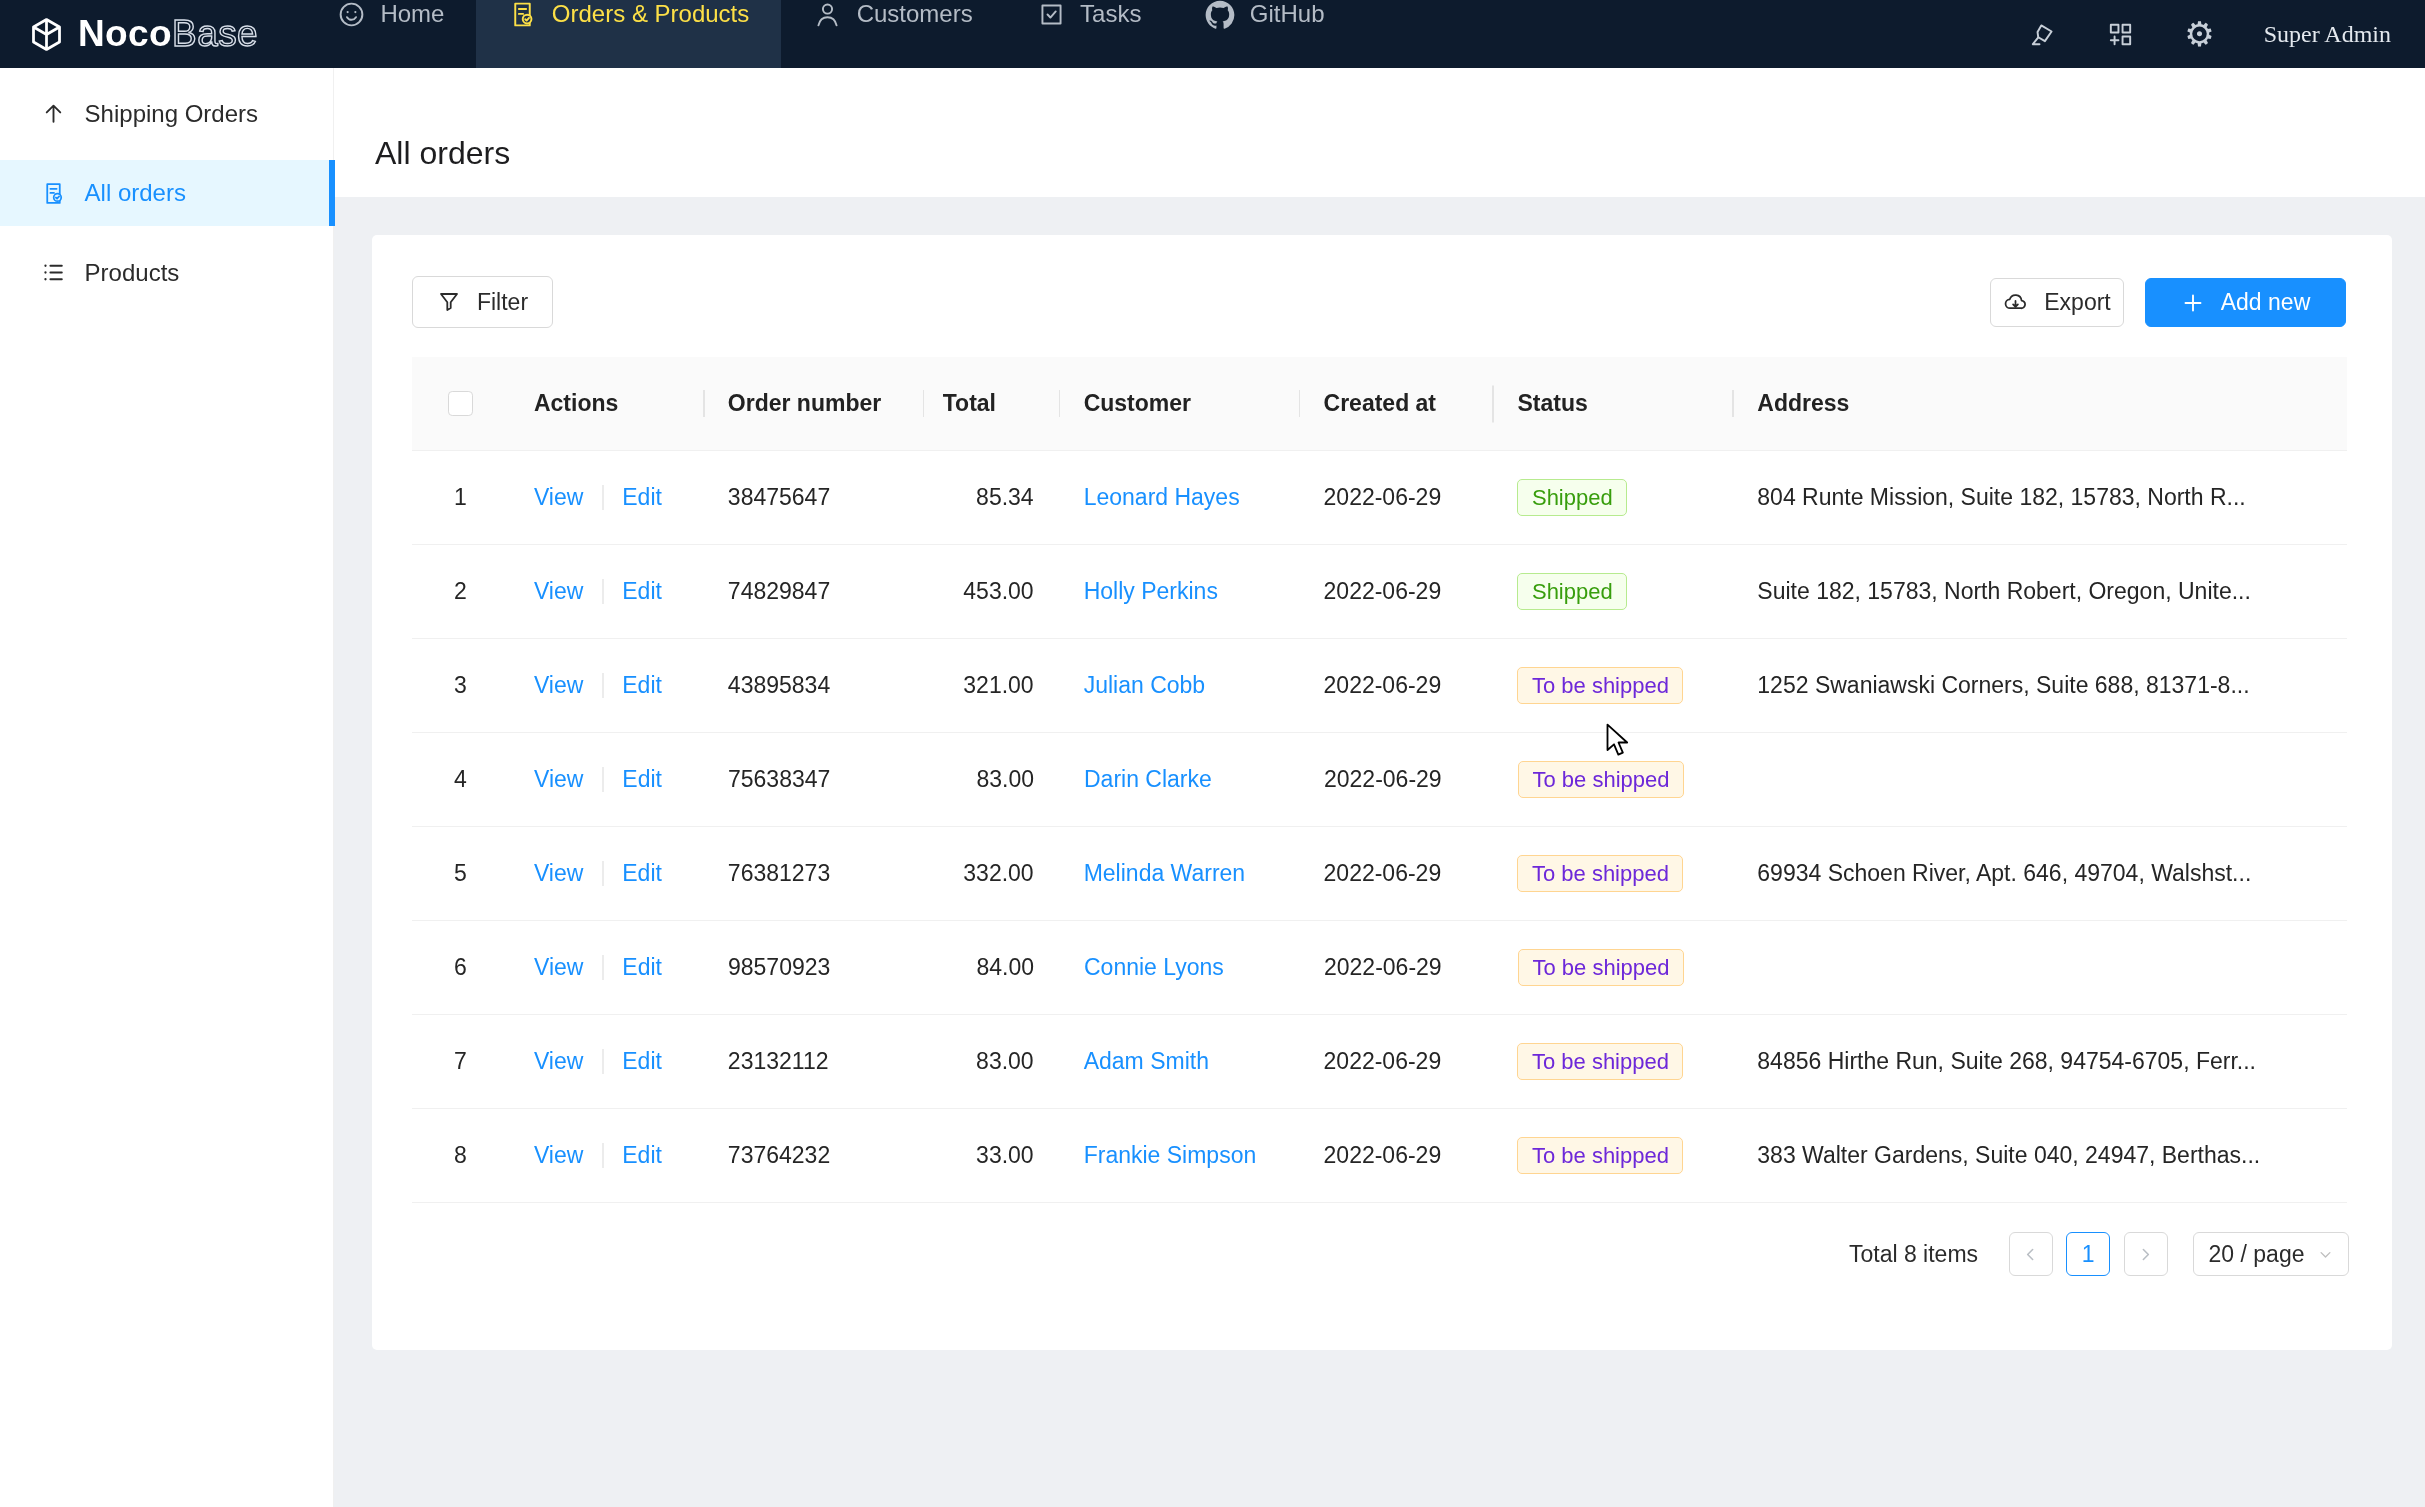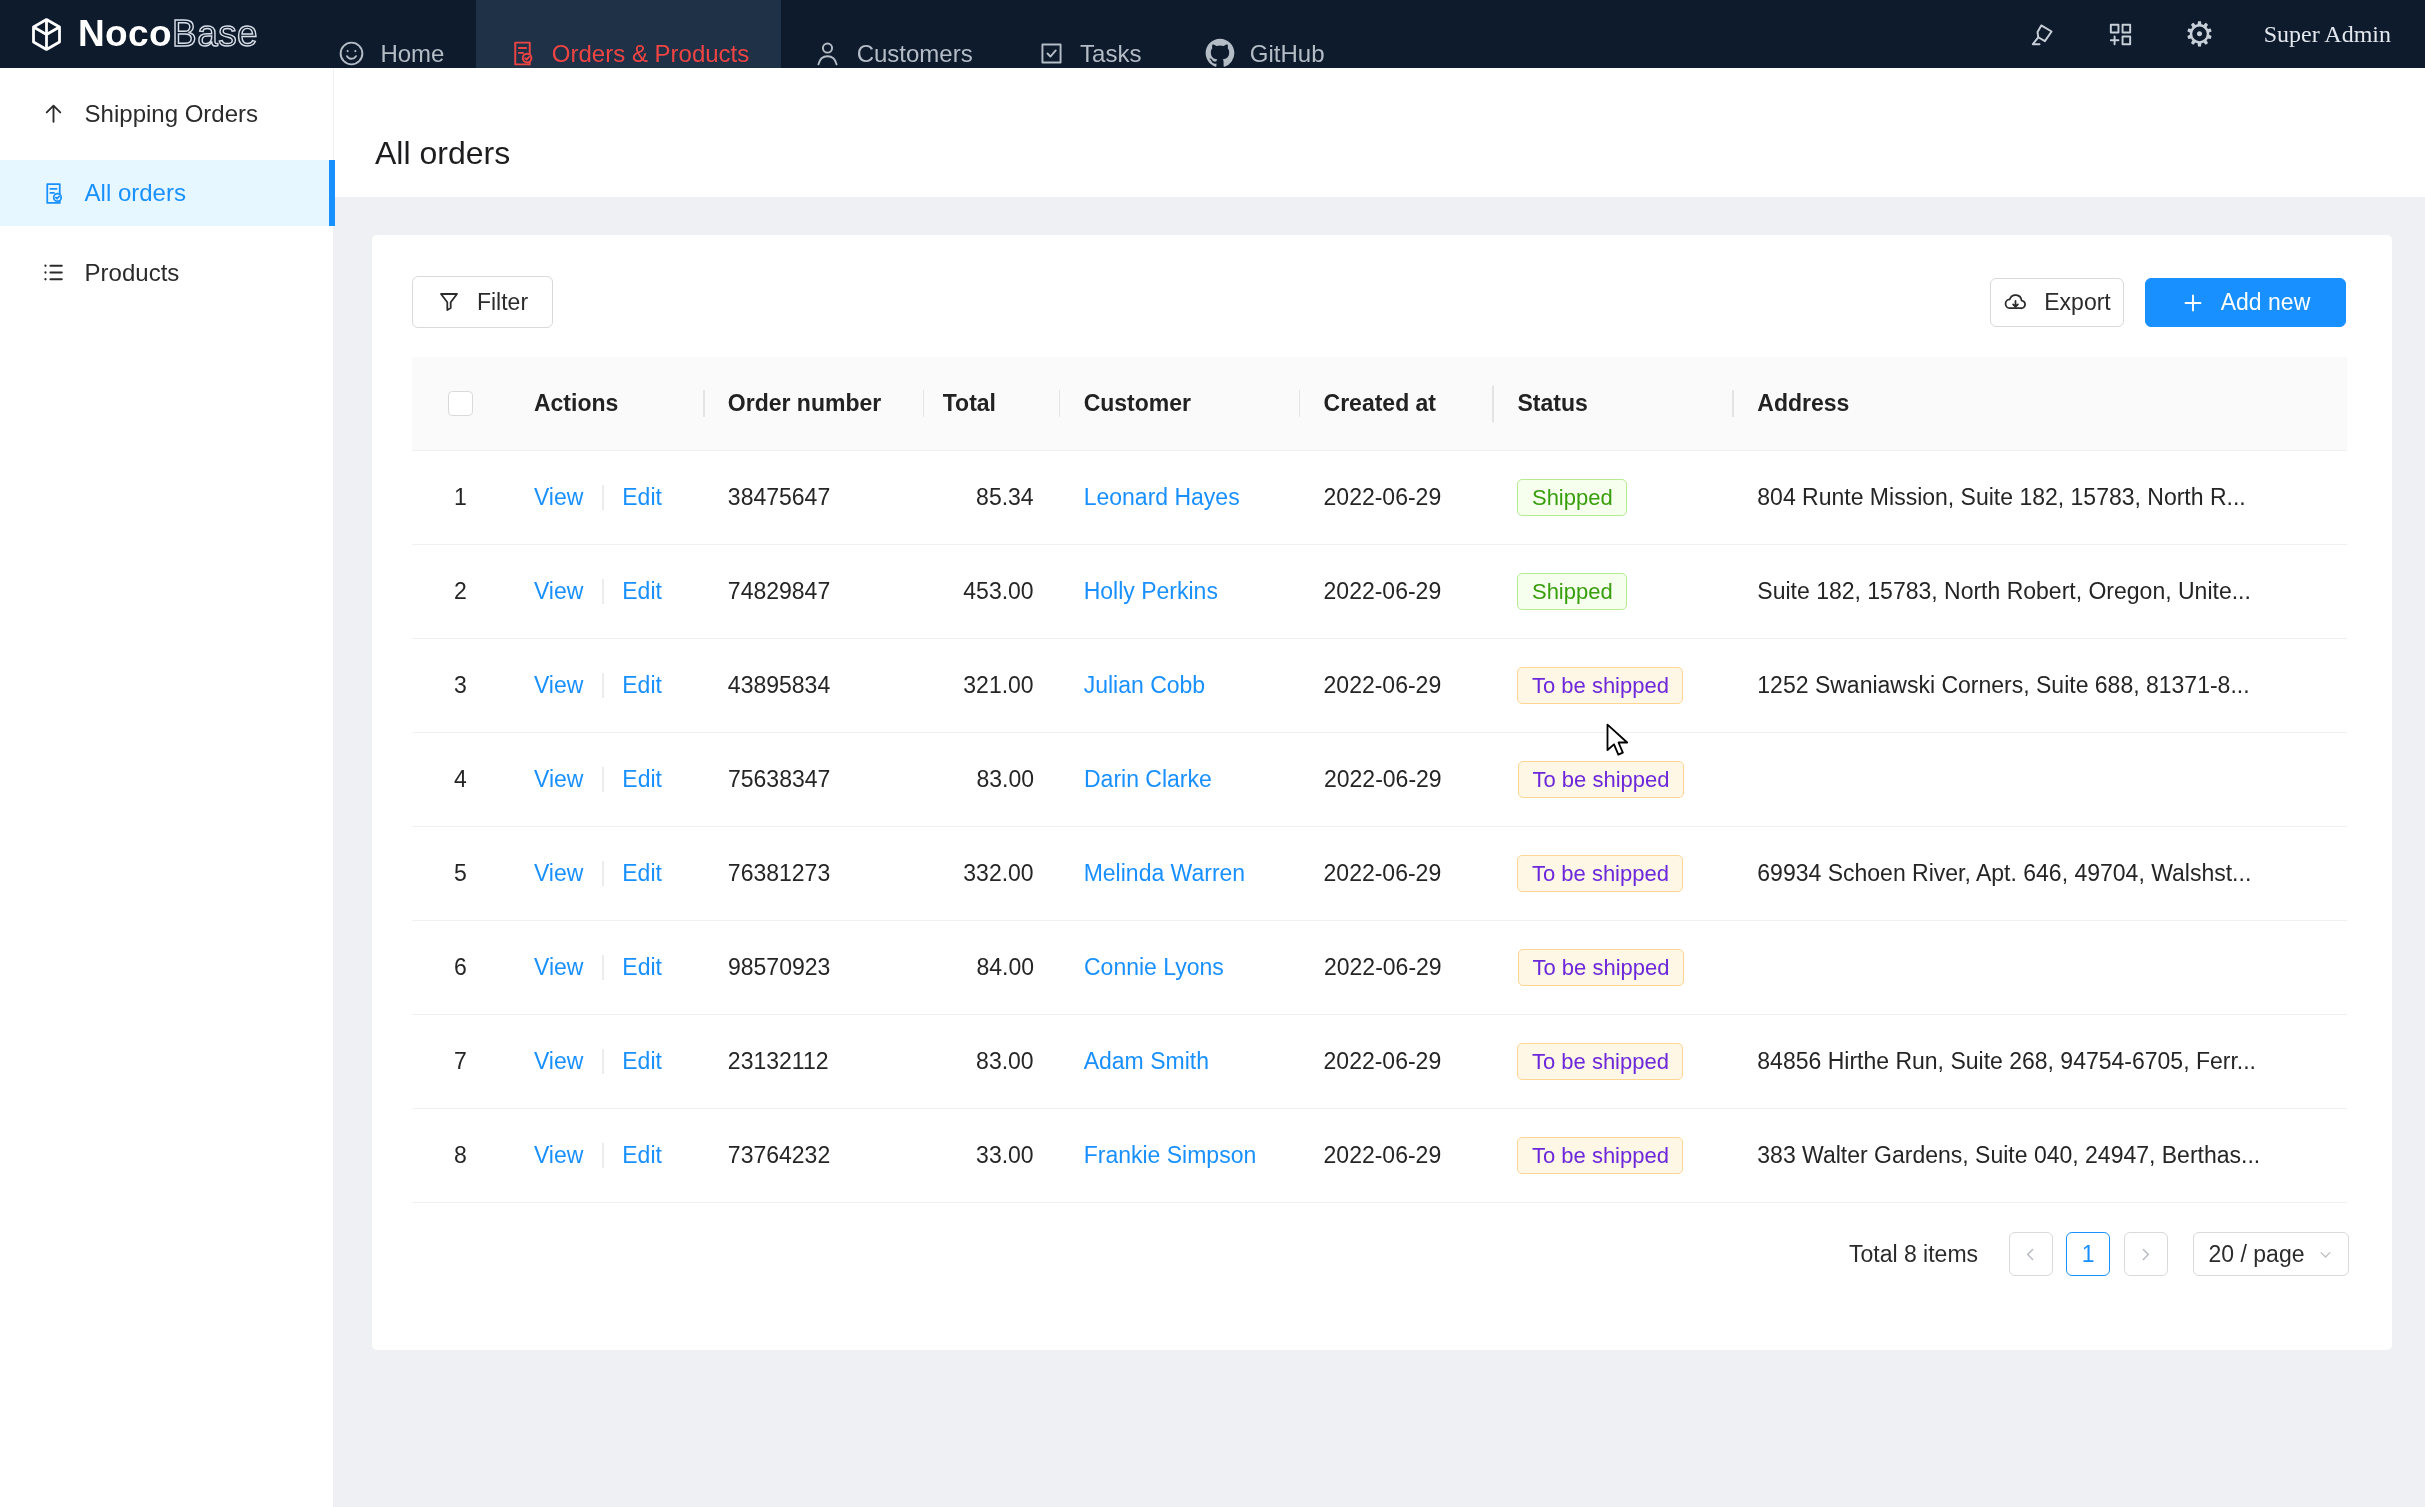--- a/index.html
+++ b/index.html
@@ -16,24 +16,24 @@
     position:absolute;left:0;top:0;right:0;height:68px;
     background:#0d1b2d;display:flex;align-items:stretch;z-index:30;
   }
   .logo{display:flex;align-items:center;gap:12px;padding-left:27px;margin-right:47px;}
   .logo-text{font-size:37px;letter-spacing:0.4px;display:flex;align-items:baseline;}
   .logo-noco{color:#ffffff;font-weight:700;}
   .logo-base{color:#d7dee8;font-weight:400;
     -webkit-text-fill-color:transparent;-webkit-text-stroke:1.4px #d7dee8;}
   .nav-tabs{display:flex;align-items:stretch;}
   .nav-tab{
-    display:flex;align-items:flex-end;gap:14.4px;padding:0 32px;
+    display:flex;align-items:flex-start;gap:14.4px;padding:0 32px;
     color:#b4bcc6;font-size:24px;cursor:pointer;--bgc:#0d1b2d;
   }
-  .nav-tab.active{background:#1f3147;color:#ef4444;--bgc:#1f3147;}
+  .nav-tab.active{background:#1f3147;color:#fde047;--bgc:#1f3147;}
   .nav-right{margin-left:auto;display:flex;align-items:center;gap:49px;padding-right:35px;color:#c7cfd8;}
   .nav-right .gear-glyph{font-size:34px;line-height:1;color:#c7cfd8;}
   .nav-user{font-size:24px;color:#e3e8ee;font-family:Liberation Serif, serif;}
 
   .icon{display:inline-flex;align-items:center;justify-content:center;flex:0 0 auto;}
   .icon svg{display:block;}
 
   
   .sidebar{
     position:absolute;left:0;top:68px;bottom:0;width:334px;background:#ffffff;

